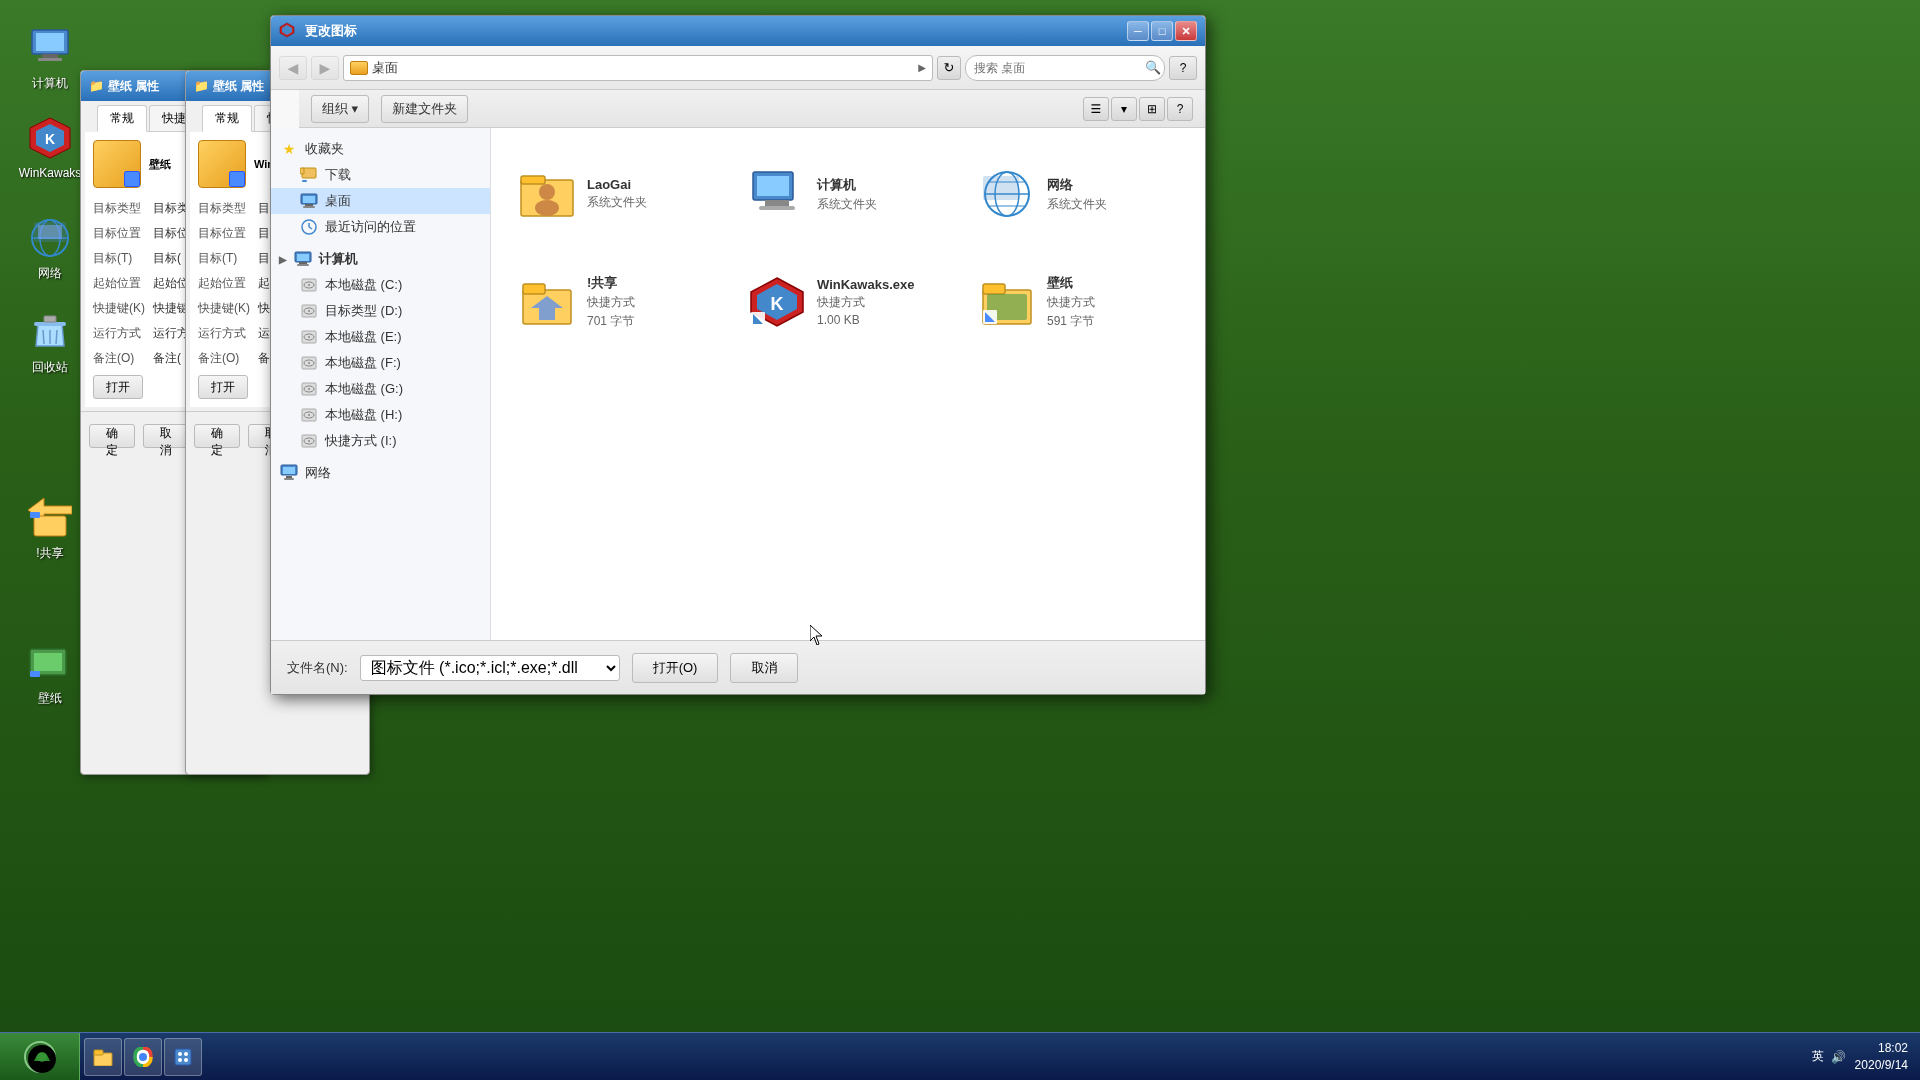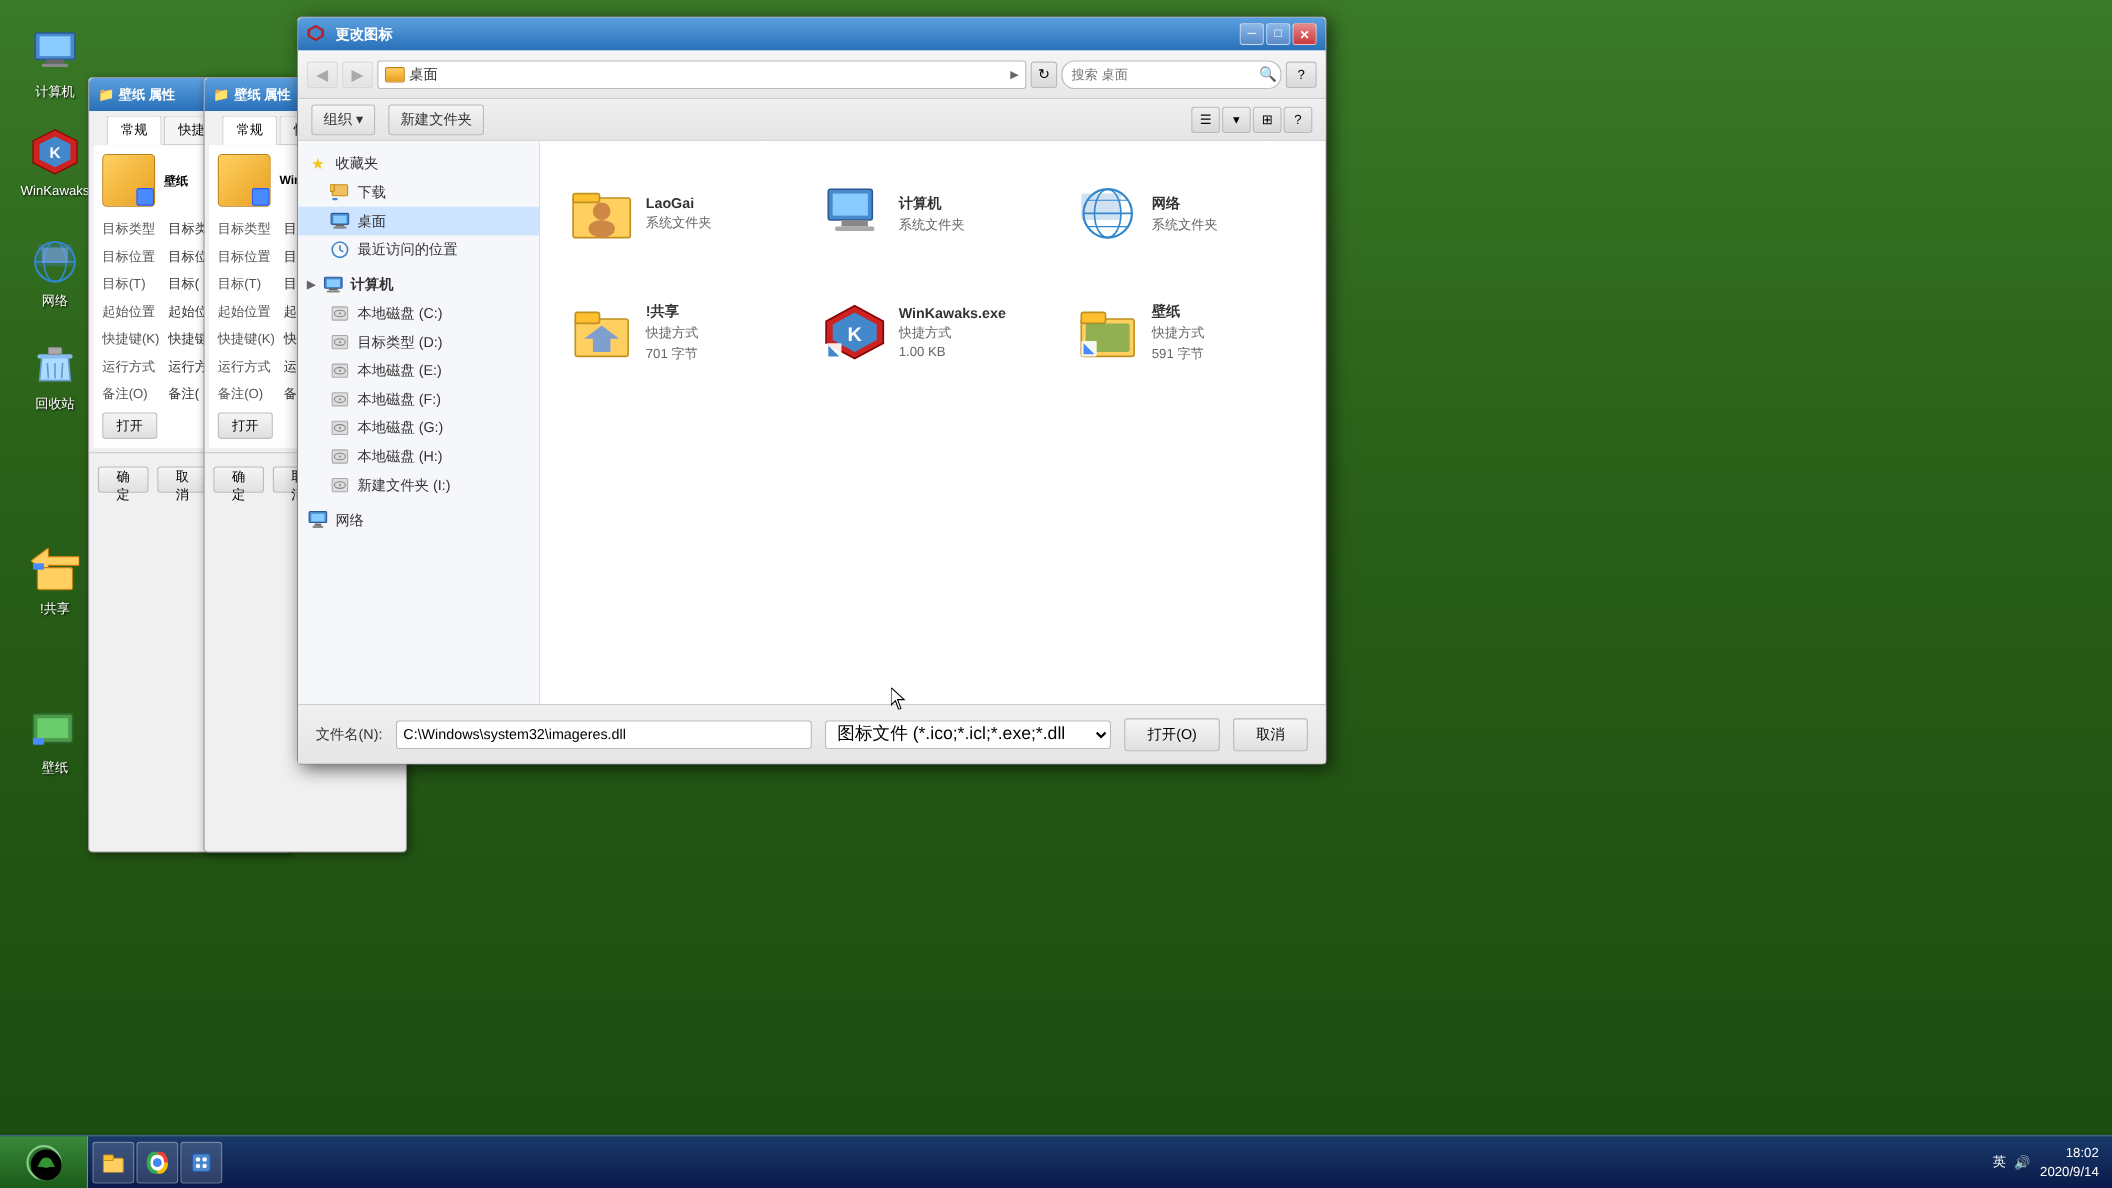--- a/index.html
+++ b/index.html
@@ -269,20 +269,21 @@
 
     
     .secondary-toolbar {
       height: 38px;
       background: linear-gradient(180deg, #f0f0f0, #e5e5e5);
       border-bottom: 1px solid #ccc;
       display: flex;
       align-items: center;
       padding: 0 12px;
       gap: 12px;
+      margin-left: 28px;
     }
 
     .sec-btn {
       height: 28px;
       padding: 0 10px;
       background: linear-gradient(180deg, #f5f5f5, #e0e0e0);
       border: 1px solid #bbb;
       border-radius: 3px;
       display: flex;
       align-items: center;
@@ -931,21 +932,21 @@
           <span>本地磁盘 (H:)</span>
         </div>
         <div class="nav-item nav-indent">
           <div class="nav-icon">
             <svg width="18" height="16" viewBox="0 0 18 16">
               <rect x="2" y="2" width="14" height="12" rx="1" fill="#ddd" stroke="#aaa" stroke-width="1"></rect>
               <ellipse cx="9" cy="8" rx="5" ry="3" fill="none" stroke="#888" stroke-width="1"></ellipse>
               <circle cx="9" cy="8" r="1" fill="#888"></circle>
             </svg>
           </div>
-          <span>新建文件夹 (I:)</span>
+          <span>快捷方式 (I:)</span>
         </div>
 
         <div style="height:6px;"></div>
 
         <div class="nav-item">
           <div class="nav-icon">
             <svg width="18" height="18" viewBox="0 0 18 18">
               <rect x="1" y="1" width="16" height="10" rx="1" fill="#4a8acc" stroke="#2a5a99" stroke-width="1"></rect>
               <rect x="3" y="3" width="12" height="7" fill="#88ccff"></rect>
               <rect x="6" y="12" width="6" height="2" fill="#666"></rect>
@@ -1056,21 +1057,20 @@
             <div class="file-name">壁纸</div>
             <div class="file-desc">快捷方式</div>
             <div class="file-desc">591 字节</div>
           </div>
         </div>
       </div>
     </div>
 
     <div class="dialog-bottom">
       <label class="filename-label">文件名(N):</label>
-      <input class="filename-input" value="C:\Windows\system32\imageres.dll" style="">
       <select class="filetype-select">
         <option>图标文件 (*.ico;*.icl;*.exe;*.dll</option>
       </select>
       <button class="open-btn">打开(O)</button>
       <button class="cancel-btn">取消</button>
     </div>
   </div>
 
   <div class="cursor" style="left: 810px; top: 625px;">
     <svg width="16" height="20" viewBox="0 0 16 20">

